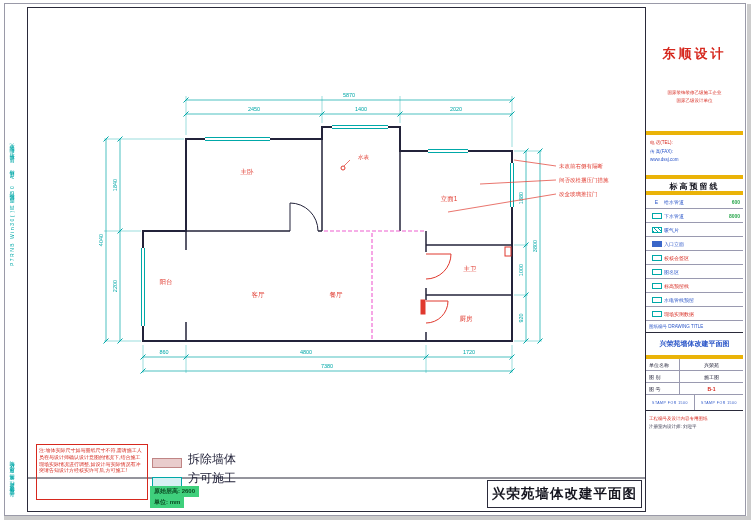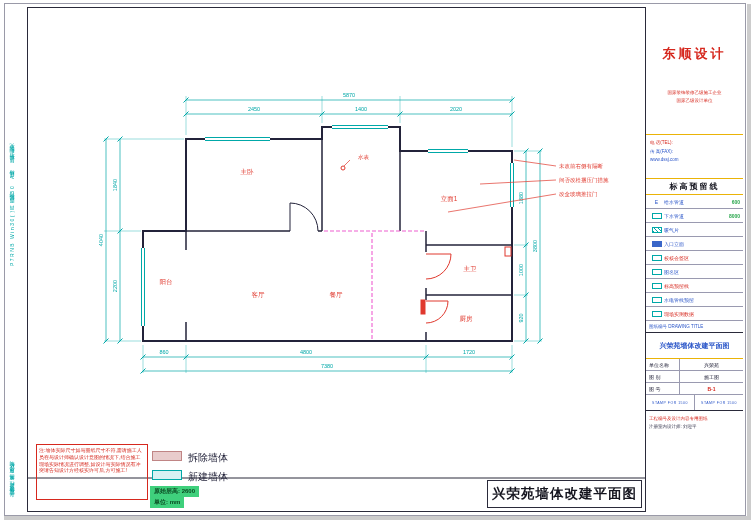--- a/index.html
+++ b/index.html
@@ -9,35 +9,35 @@
   .shadow-bottom{position:absolute;left:4px;bottom:0;right:0;height:4px;background:#cccccc}
   .frame-outer{position:absolute;left:4px;top:3px;right:5px;bottom:4px;border:1px solid #9a9aa8}
   .frame-inner{position:absolute;left:27px;top:7px;right:8px;bottom:8px;border:1.5px solid #2a2a3a}
   .vtext{position:absolute;writing-mode:vertical-rl;transform:rotate(180deg);font-size:5px;color:#00a8a8;letter-spacing:1.5px;width:12px;overflow:hidden}
   .vt1{left:9px;top:26px;height:240px}
   .vt2{left:9px;top:292px;height:210px}
   svg.plan{position:absolute;left:0;top:0;width:751px;height:520px}
 
   
   .note-box{position:absolute;left:36px;top:444px;width:112px;height:56px;border:1px solid #d6281e;color:#d6281e;font-size:5px;line-height:1.35;padding:2px;overflow:hidden}
-  .leg-row{position:absolute;display:flex;align-items:flex-start;gap:6px;font-size:10px;color:#23233a}
+  .leg-row{position:absolute;display:flex;align-items:flex-end;gap:6px;font-size:12px;color:#23233a}
   .leg1{left:152px;top:451px}
   .leg2{left:152px;top:470px}
   .sw{width:30px;height:10px}
   .sw-demo{background:#e9cccc;border:1px solid #c08585}
   .sw-new{background:#d7f1f3;border:1px solid #00a8a8}
   .green-tag{position:absolute;left:150px;background:#3fd07c;color:#0a4a22;font-size:6px;font-weight:bold;padding:1px 4px;white-space:nowrap}
   .g1{top:486px}
   .g2{top:497px}
 
   .main-title{position:absolute;left:487px;top:480px;width:155px;height:28px;border:1.5px solid #2a2a3a;display:flex;align-items:center;justify-content:center;font-size:13.5px;font-weight:bold;letter-spacing:1px;color:#15151f;background:#fff}
 
   
   .tb{position:absolute;left:645px;top:7px;width:98px;bottom:8px;border-left:1.5px solid #2a2a3a;display:flex;flex-direction:column;background:#fff}
-  .sec{border-bottom:1px solid #eab308}
+  .sec{border-bottom:4px solid #eab308}
   .sec-logo{height:128px;text-align:center}
   .logo{margin-top:38px;color:#d6281e;font-weight:bold;font-size:13px;letter-spacing:3px}
   .certs{margin-top:26px;color:#d6281e;font-size:4.5px;line-height:1.7}
   .sec-contact{height:44px;padding:4px 4px;font-size:4.5px;line-height:1.9}
   .c-red{color:#d6281e}
   .c-blue{color:#2a55c8}
   .sec-techhead{height:16px;font-size:8px;font-weight:bold;text-align:center;line-height:16px;color:#15151f;letter-spacing:2px}
   .trow{height:14px;display:flex;align-items:center;border-bottom:0.5px solid #9a9ab0;padding:0 3px;font-size:5px}
   .sym{width:15px;display:flex;justify-content:center;color:#2a55c8;font-size:5px}
   .box{width:10px;height:6px;border:1px solid #00a8a8;display:inline-block}
@@ -220,21 +220,21 @@
     <line x1="28" y1="478" x2="645" y2="478" stroke="#2a2a3a" stroke-width="1"></line>
   </svg>
 
   <div class="note-box">注:墙体实际尺寸如与图纸尺寸不符,需请施工人员在与设计师确认设计意图的情况下,结合施工现场实际情况进行调整,如设计与实际情况有冲突请告知设计方经核实许可后,方可施工!</div>
   <div class="leg-row leg1">
     <span class="sw sw-demo"></span>
     <span>拆除墙体</span>
   </div>
   <div class="leg-row leg2">
     <span class="sw sw-new"></span>
-    <span>新建墙体</span>
+    <span>方可施工</span>
   </div>
   <div class="green-tag g1">原始层高: 2600</div>
   <div class="green-tag g2">单位: mm</div>
 
   <div class="main-title">兴荣苑墙体改建平面图</div>
 
   <div class="tb">
     <div class="sec sec-logo">
       <div class="logo">东顺设计</div>
       <div class="certs">

